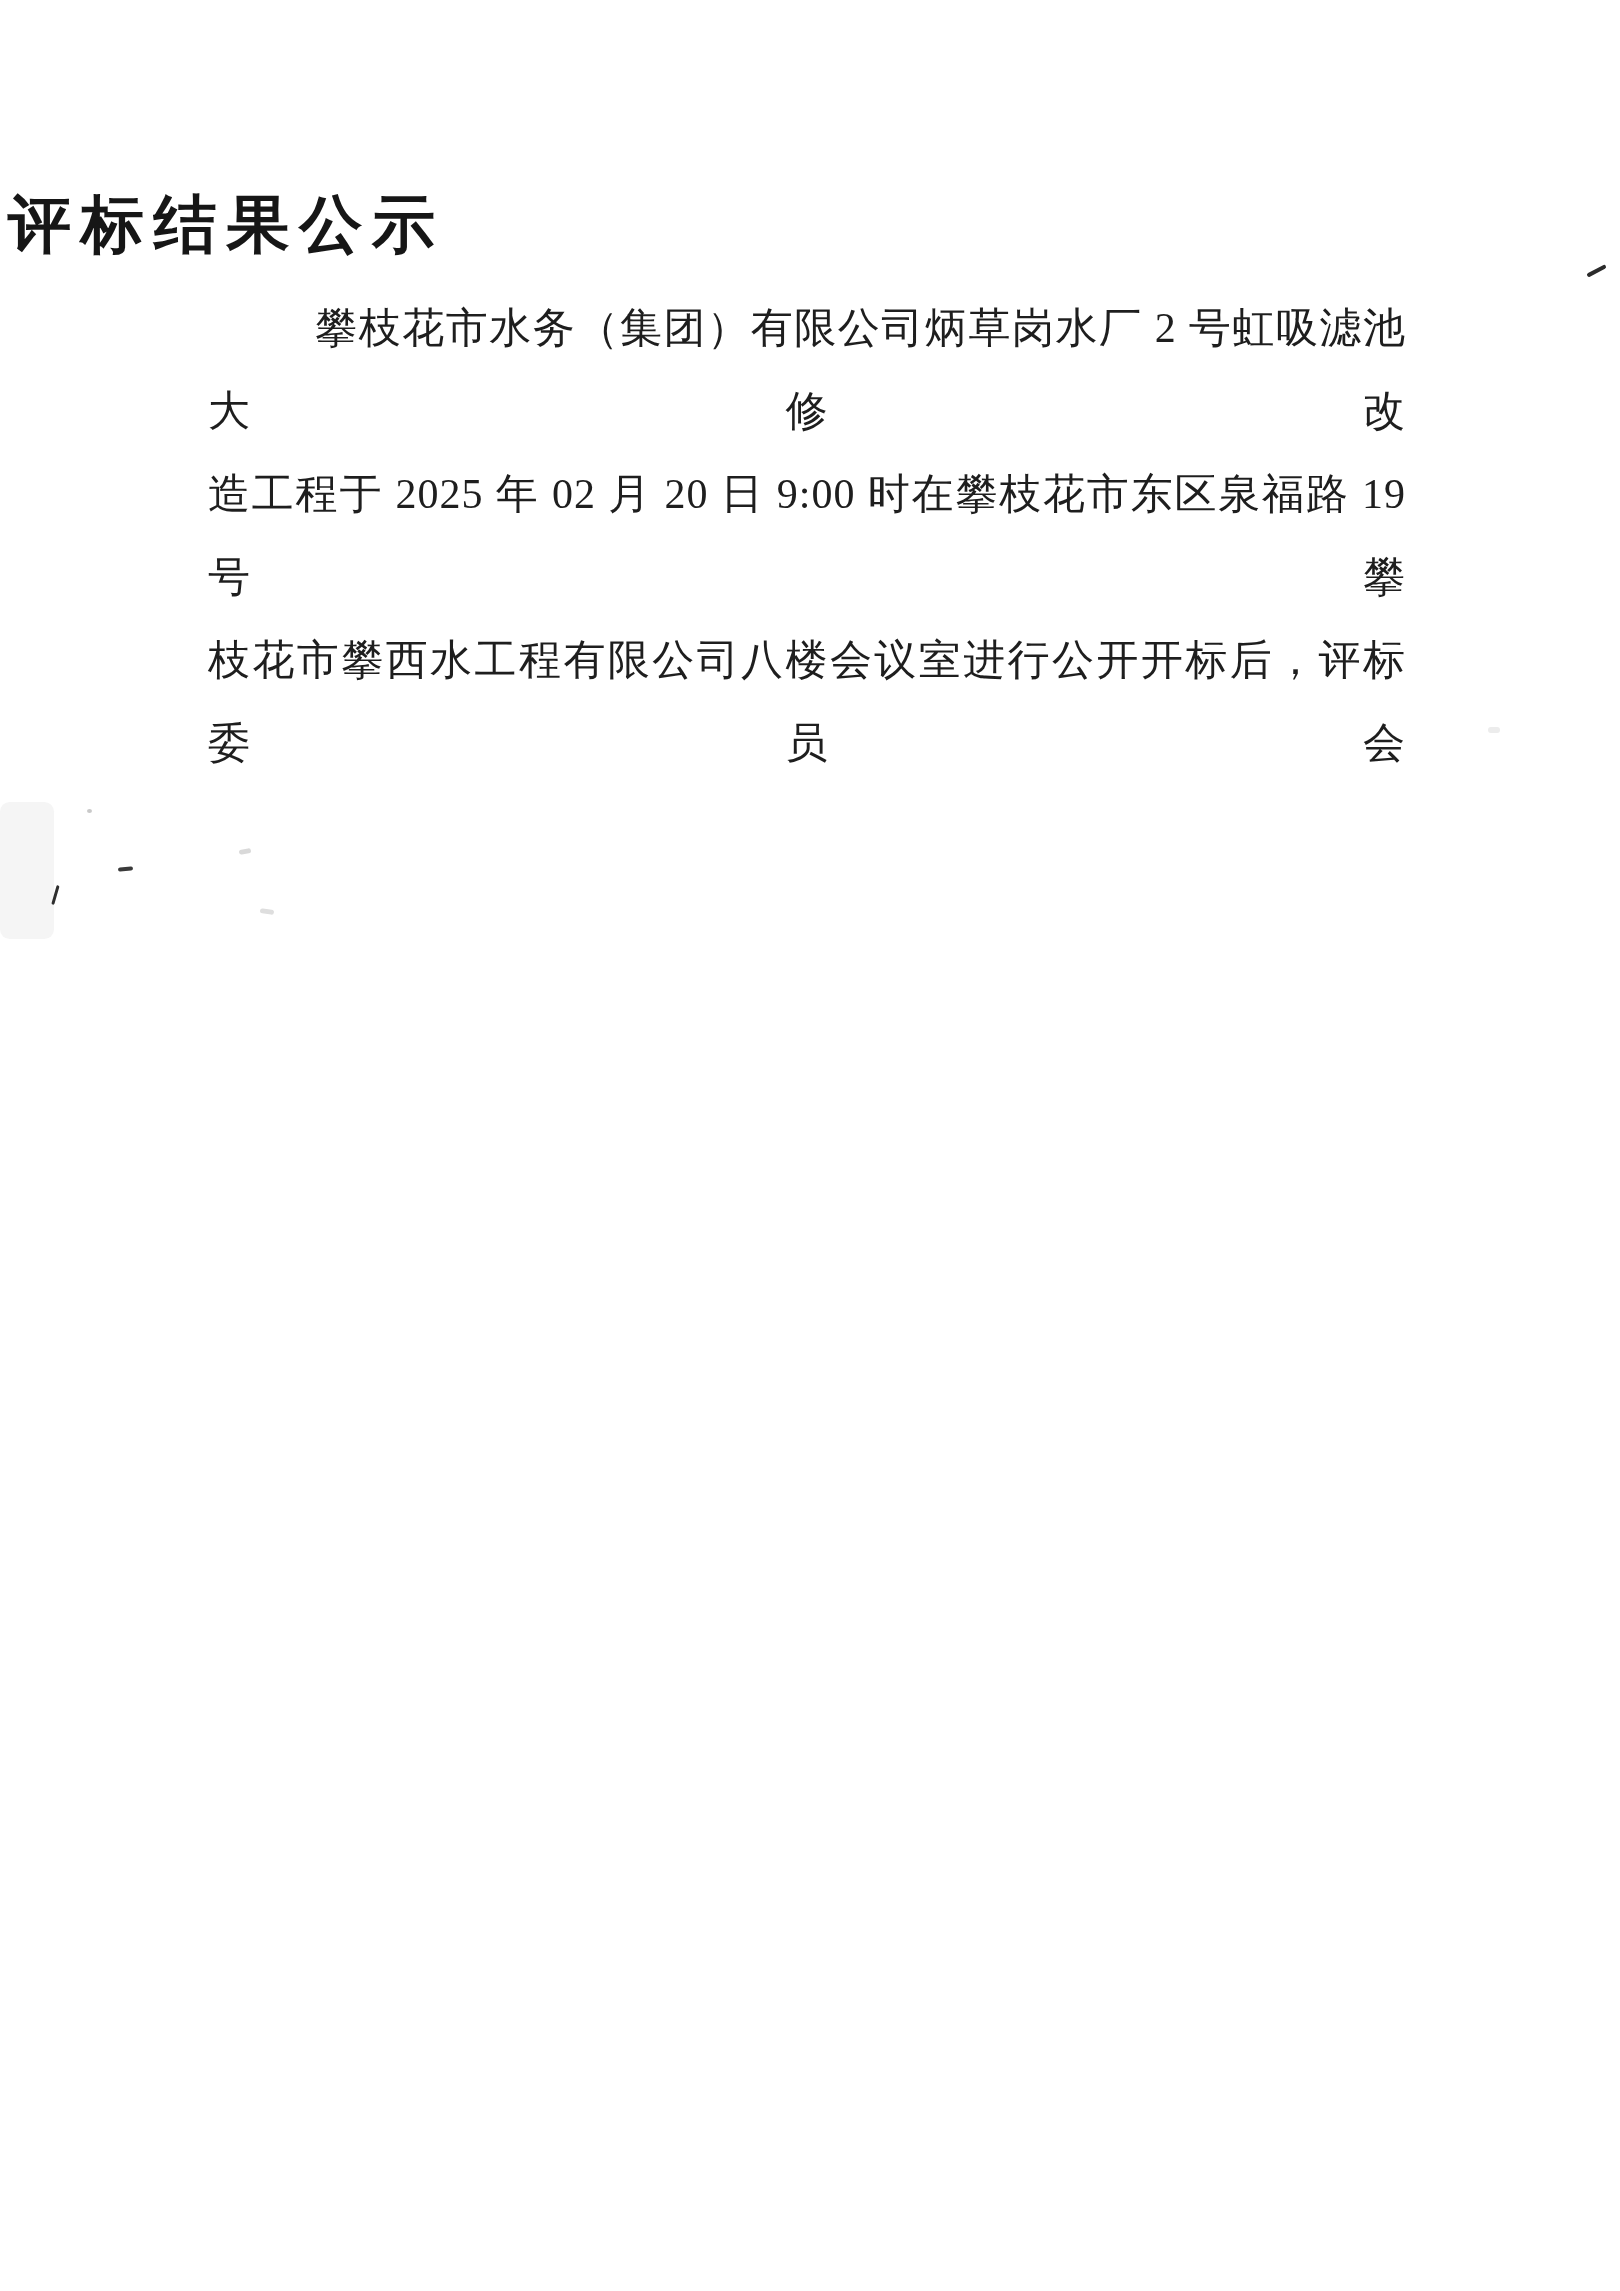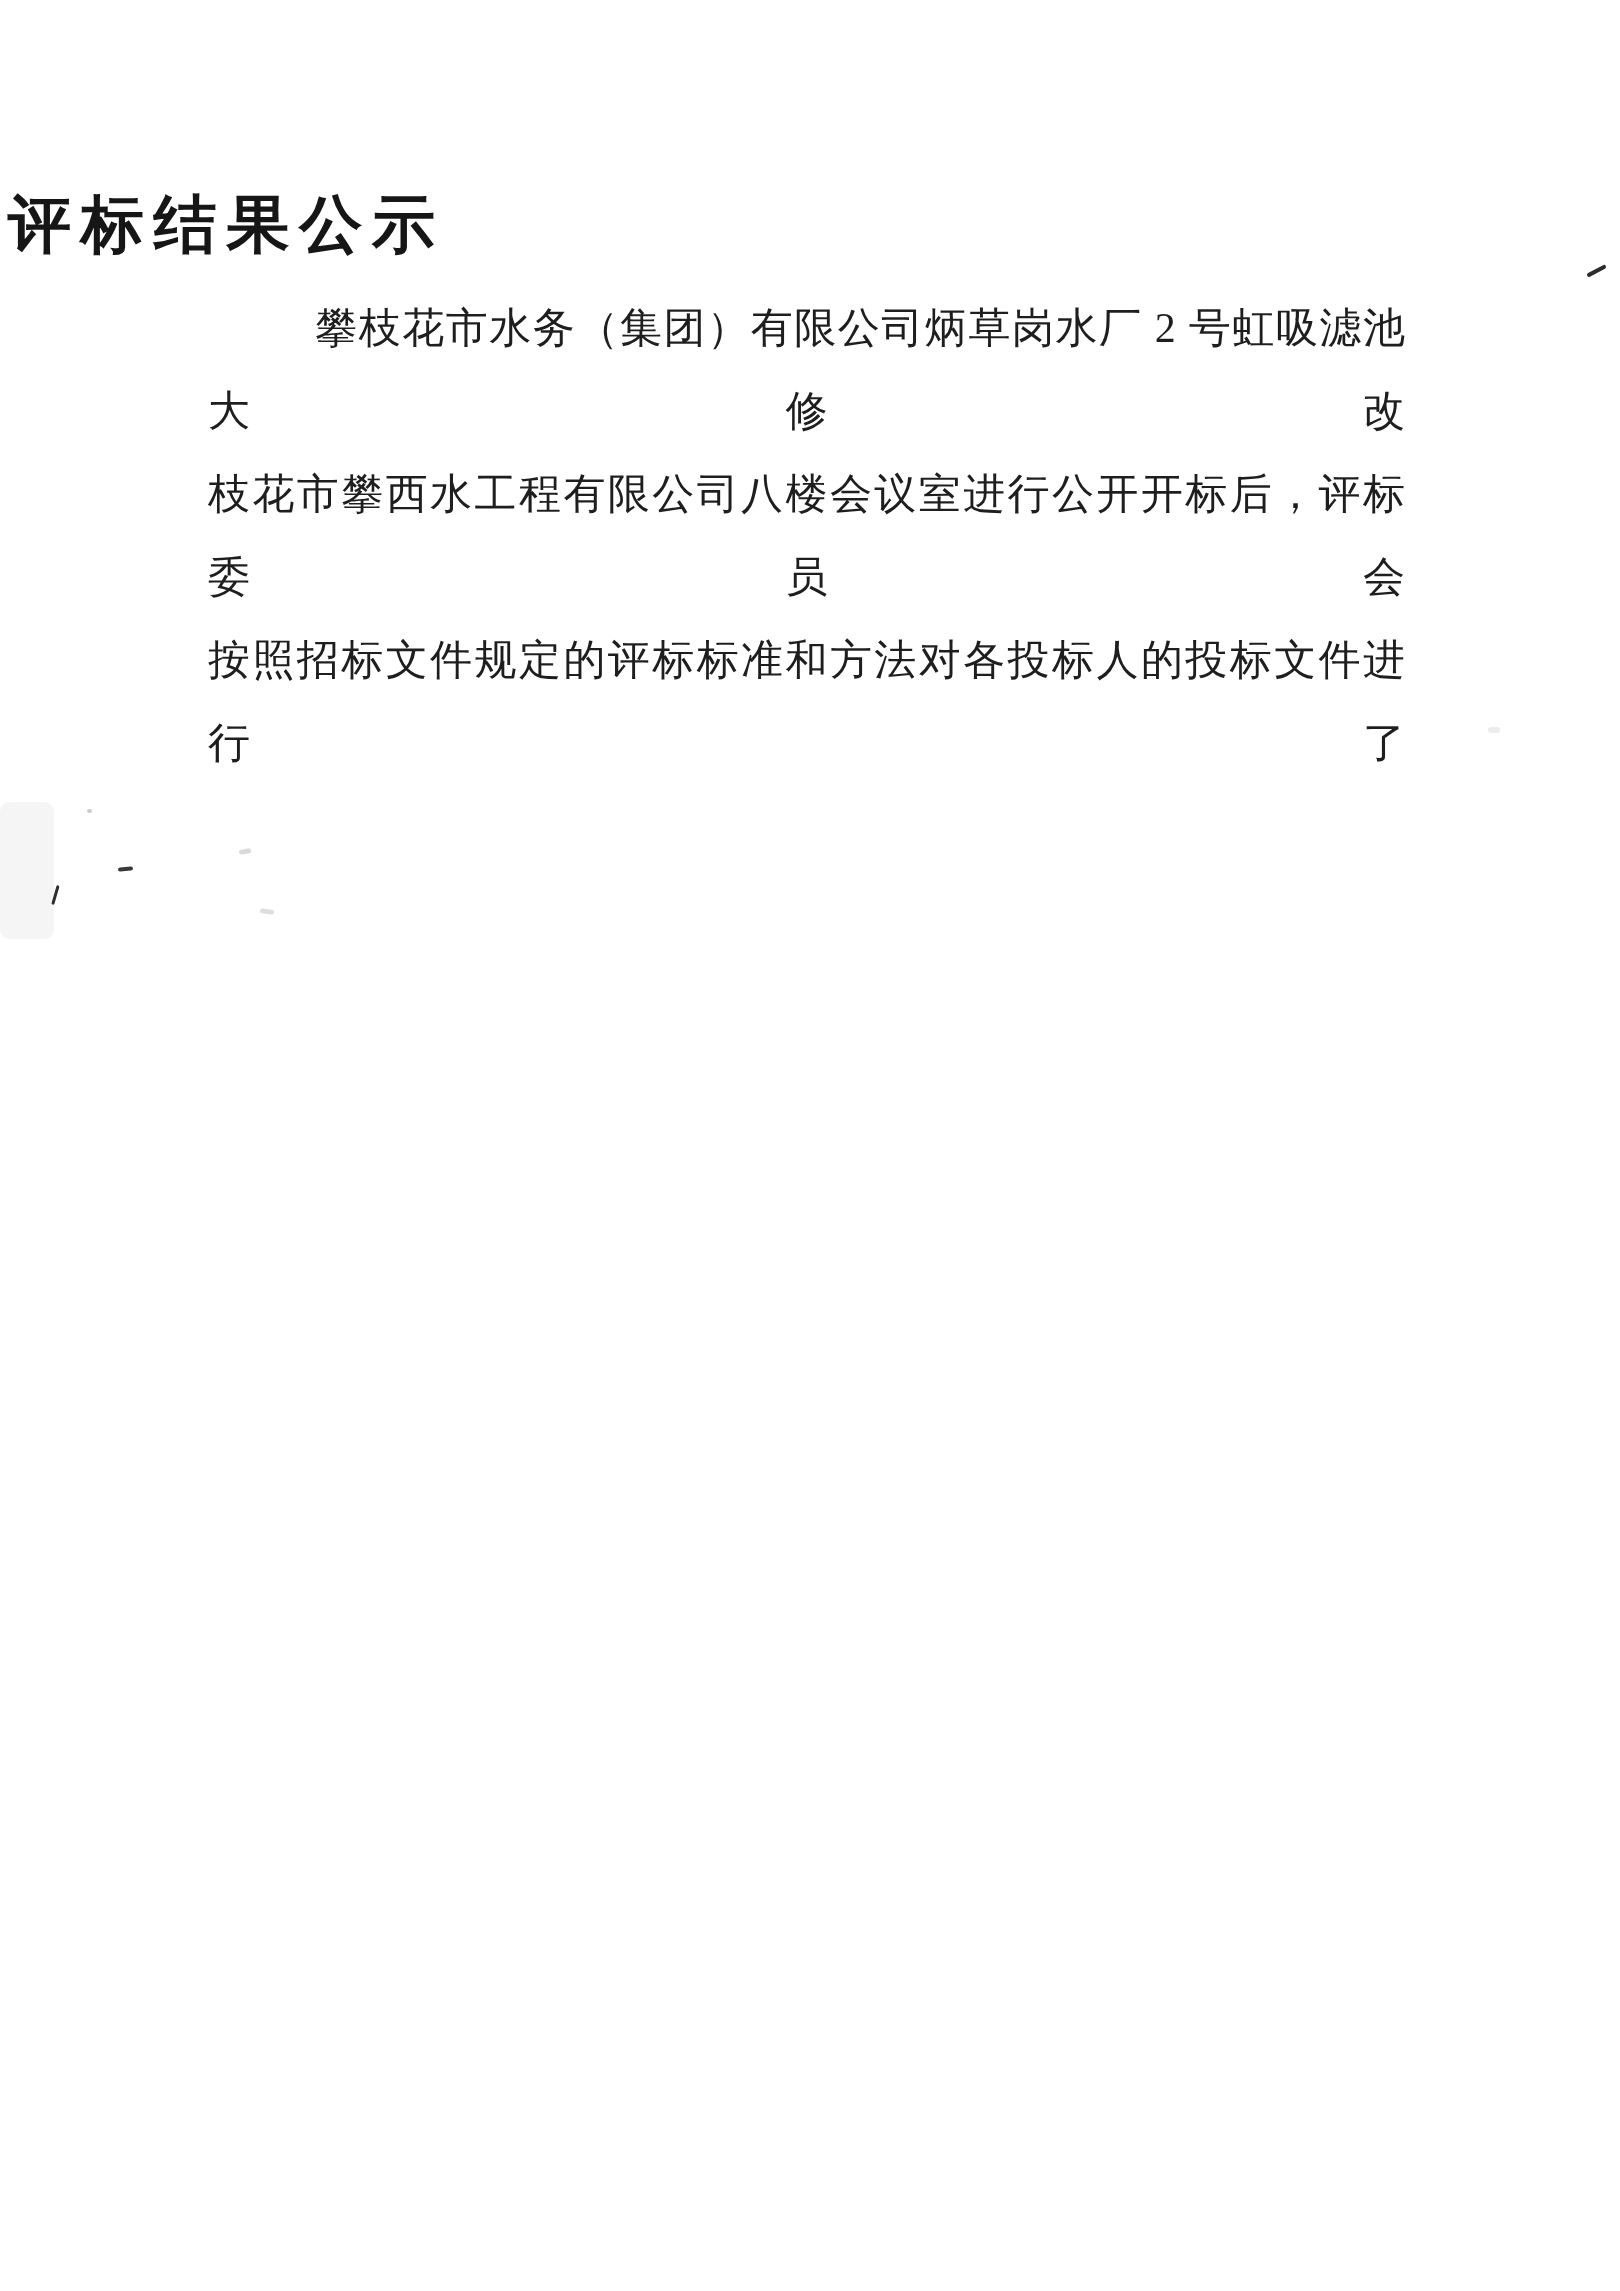--- a/index.html
+++ b/index.html
@@ -109,22 +109,22 @@
 </style>
 </head>
 <body>
 
 <div class="page">
 
   <h1 class="doc-title">评标结果公示</h1>
 
   <div class="paragraph">
     <p class="para-line indent justified">攀枝花市水务（集团）有限公司炳草岗水厂 2 号虹吸滤池大修改</p>
+    <p class="para-line justified">造工程于 2025 年 02 月 20 日 9:00 时在攀枝花市东区泉福路 19 号攀</p>
     <p class="para-line justified">枝花市攀西水工程有限公司八楼会议室进行公开开标后，评标委员会</p>
-    <p class="para-line justified">按照招标文件规定的评标标准和方法对各投标人的投标文件进行了</p>
   </div>
 
   <div class="scan-mark mark-band-left"></div>
   <div class="scan-mark mark-tick-right"></div>
   <div class="scan-mark mark-dash-left"></div>
   <div class="scan-mark mark-slash-left"></div>
   <div class="scan-mark mark-dot-faint"></div>
   <div class="scan-mark mark-smudge-1"></div>
   <div class="scan-mark mark-smudge-2"></div>
   <div class="scan-mark mark-smudge-right"></div>

